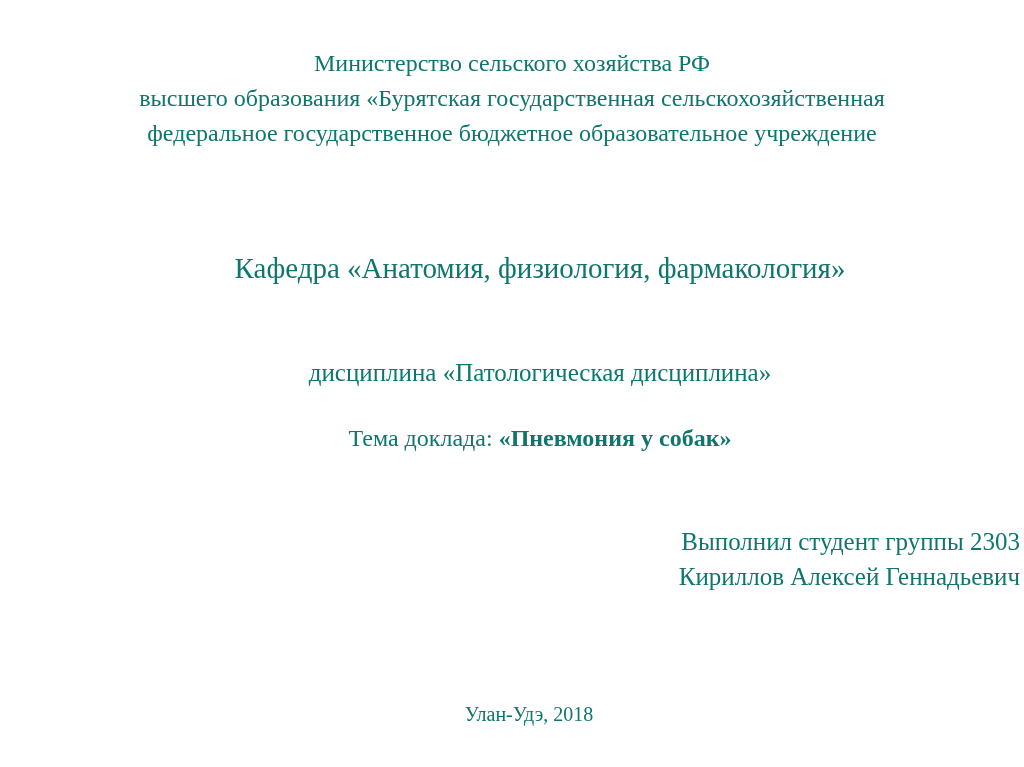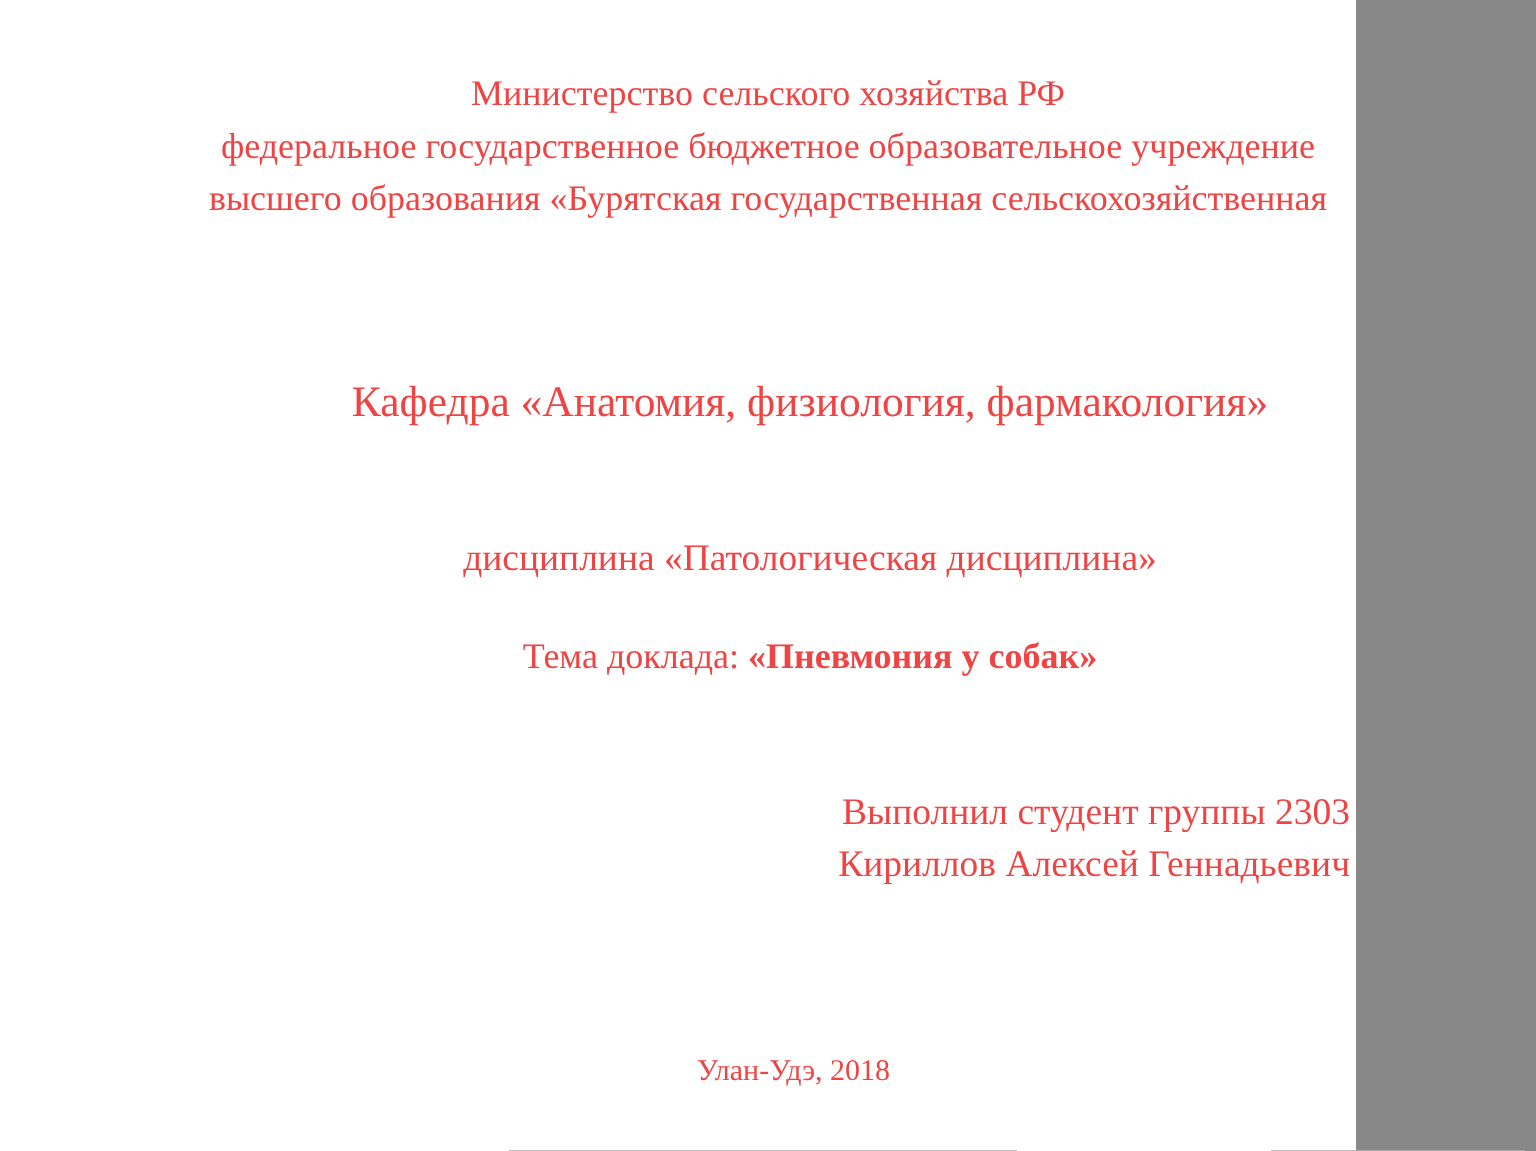--- a/index.html
+++ b/index.html
@@ -2,24 +2,24 @@
 <html><head>
 <meta charset="utf-8">
 <style>
   html, body {
     margin: 0;
     padding: 0;
     background: #888;
   }
   .slide {
     position: relative;
-    width: 904px;
+    width: 1024px;
     height: 767px;
     background: #ffffff;
-    color: #ef4444;
+    color: #0f766e;
     font-family: "Liberation Serif", "DejaVu Serif", serif;
     overflow: hidden;
   }
   .header-block {
     position: absolute;
     top: 46px;
     left: 0;
     width: 1024px;
     text-align: center;
     font-size: 24px;
@@ -73,22 +73,22 @@
     line-height: 28px;
   }
 </style>
 </head>
 <body>
 
 <div class="slide">
 
   <div class="header-block">
     <div>Министерство сельского хозяйства РФ</div>
+    <div>высшего образования «Бурятская государственная сельскохозяйственная</div>
     <div>федеральное государственное бюджетное образовательное учреждение</div>
-    <div>высшего образования «Бурятская государственная сельскохозяйственная</div>
   </div>
 
   <div class="dept-line">Кафедра «Анатомия, физиология, фармакология»</div>
 
   <div class="disc-line">дисциплина «Патологическая дисциплина»</div>
 
   <div class="topic-line"><span>Тема доклада: </span><span class="topic-title">«Пневмония у собак»</span></div>
 
   <div class="author-block">
     <div>Выполнил студент группы 2303</div>

